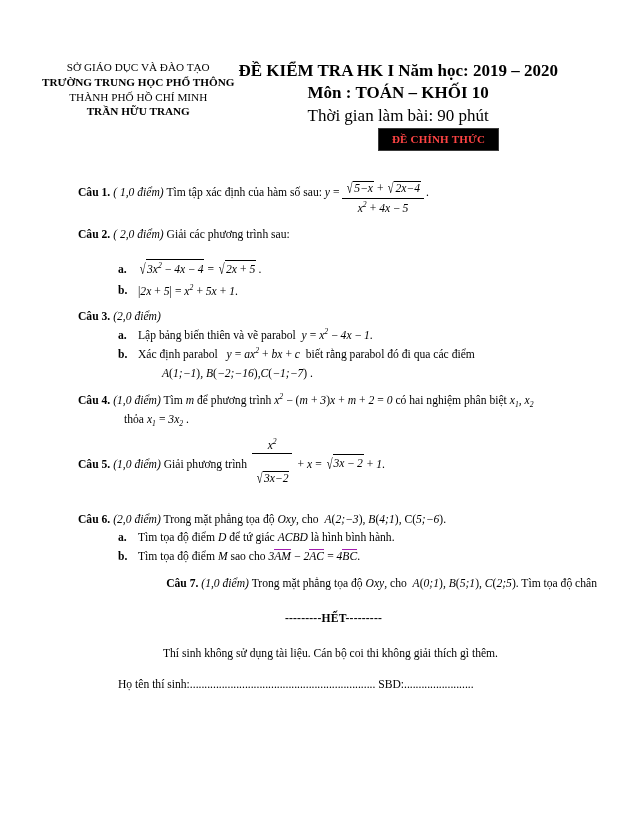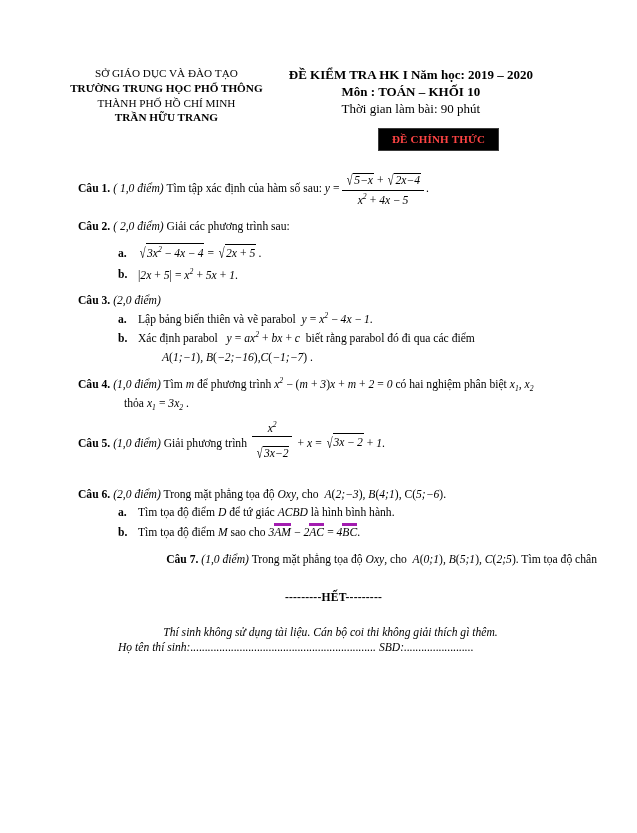--- a/index.html
+++ b/index.html
@@ -13,40 +13,40 @@
     font-family: "Liberation Serif", "DejaVu Serif", serif;
     color: #000000;
     overflow: hidden;
   }
 
   .page {
     position: relative;
     width: 581px;
     height: 833px;
     box-sizing: border-box;
-    padding: 14px;
+    padding: 8px;
   }
 
   
   .header {
     display: flex;
     padding: 52px 34px 0 34px;
     box-sizing: border-box;
   }
   .hdr-left {
     width: 250px;
     text-align: center;
     line-height: 1.32;
     font-size: 11.2px;
   }
   .hdr-right {
     flex: 1;
     text-align: center;
     line-height: 1.32;
-    font-size: 13px;
+    font-size: 17px;
     padding-left: 4px;
   }
   .hdr-line { white-space: nowrap; }
   .b { font-weight: bold; }
   .i { font-style: italic; }
 
   
   .official-wrap {
     position: absolute;
     top: 128px;
@@ -130,21 +130,21 @@
     font-size: 1.18em;
     vertical-align: -0.08em;
     display: inline-block;
     transform: scaleX(0.78) scaleY(1.12);
     margin-right: -0.5px;
   }
   .rad > .bar {
     border-top: 1px solid #000;
     display: inline-block;
     padding: 0 1px;
-    margin-top: 8px;
+    margin-top: 16px;
     position: relative;
     top: -0.5px;
   }
   
   .frac {
     display: inline-block;
     vertical-align: middle;
     text-align: center;
     line-height: 1.18;
     margin: 0 2px;
@@ -160,51 +160,49 @@
   .frac .den {
     display: block;
     padding: 1px 3px 0 3px;
     white-space: nowrap;
   }
   
   .abs { font-style: normal; }
   
   .vec {
     display: inline-block;
-    border-top: 3px solid #a21caf;
+    border-top: 1px solid #a21caf;
     line-height: 1.06;
     padding-top: 1px;
     font-style: italic;
   }
 
   
   .footer {
     position: absolute;
-    top: 591px;
+    top: 612px;
     left: 0;
     width: 637px;
     box-sizing: border-box;
     padding: 0 40px;
     font-size: 11.6px;
   }
   .het {
     text-align: center;
     font-weight: bold;
     letter-spacing: 0.2px;
     padding-left: 30px;
   }
   .note {
-    font-style: italic;
     text-align: center;
     margin-top: 22px;
     padding-left: 24px;
   }
   .names {
-    font-style: italic;
-    margin-top: 2px;
+    margin-top: 18px;
     padding-left: 78px;
   }
   .dots { letter-spacing: 0px; }
 </style>
 </head>
 <body>
 
 <div class="page">
 
   <div class="header">

